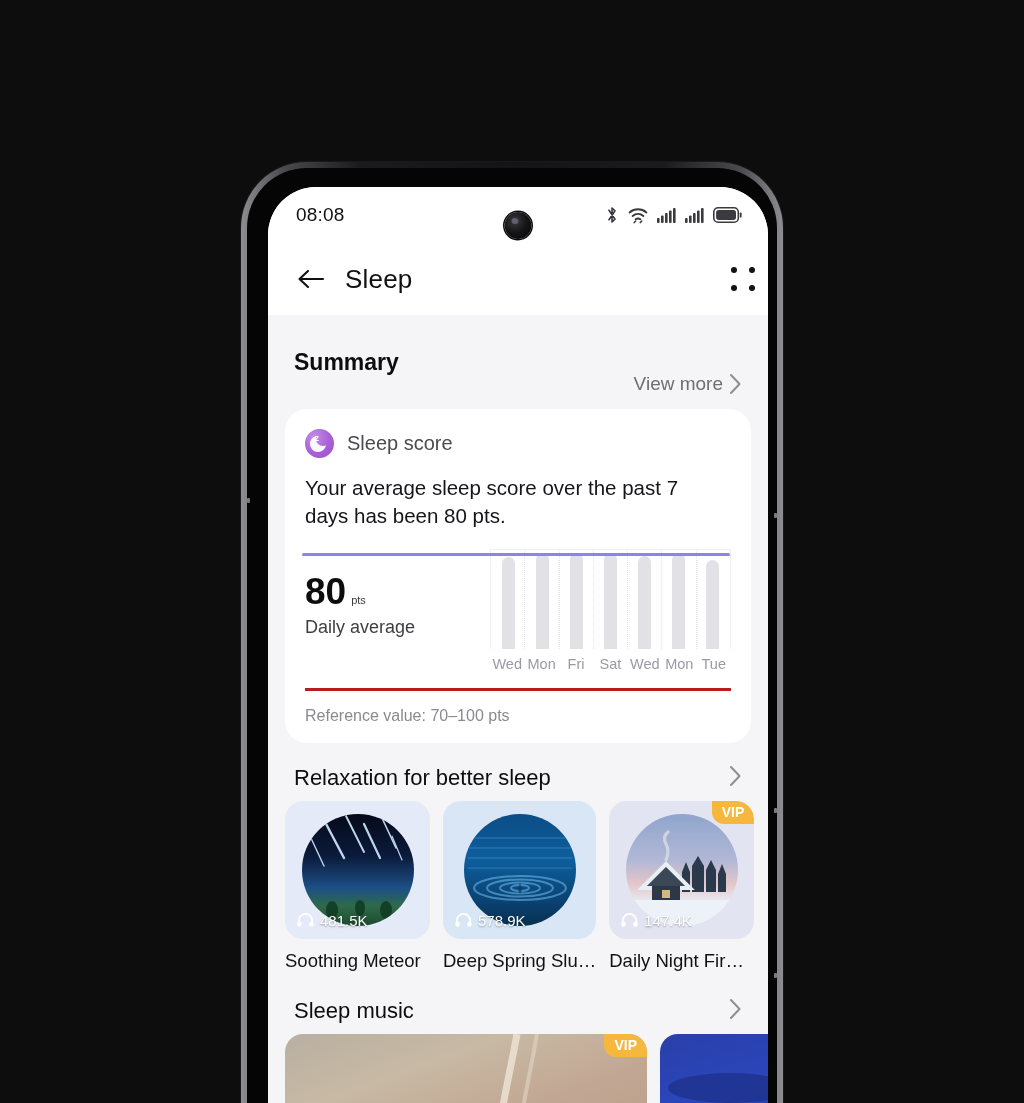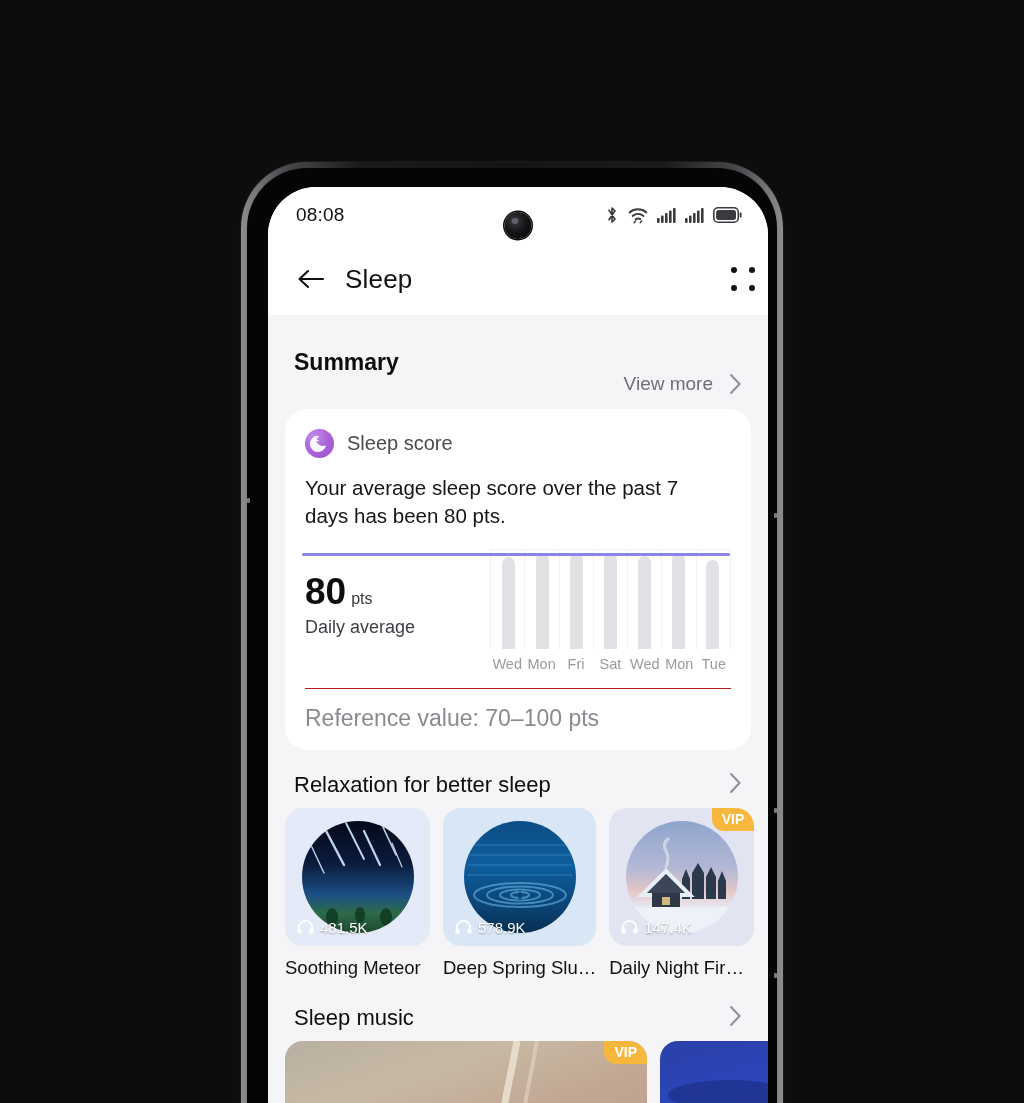--- a/index.html
+++ b/index.html
@@ -75,21 +75,21 @@
   .menu-dot { width: 6px; height: 6px; border-radius: 50%; background: #111; }
 
   
   #content { background: #f5f5f7; height: calc(941px - 56px - 72px); }
 
   
   #summary-head {
     display:flex; align-items:center; padding: 14px 26px 12px 26px;
   }
   #summary-title { font-size: 23px; font-weight: bold; color:#0d0d0d; }
-  #view-more-wrap { margin-left:auto; display:flex; align-items:center; gap:16px; cursor:pointer;margin-top:44px; }
+  #view-more-wrap { margin-left:auto; display:flex; align-items:center; gap:6px; cursor:pointer;margin-top:44px; }
   #view-more { font-size: 19px; color:#6e6e73; }
 
   
   #summary-card {
     margin: 2px 17px 0 17px; background:#fff; border-radius: 22px;
     padding: 20px 20px 0 20px;
   }
   #score-head { display:flex; align-items:center; gap:13px; }
   #score-icon {
     width: 29px; height: 29px; border-radius: 50%;
@@ -102,43 +102,43 @@
     padding-right: 4px;
   }
 
   
   #chart-row {
     margin-top: 18px; display:flex; position:relative;
     padding-bottom: 14px;
   }
   #avg-col { width: 185px; padding-top: 24px; }
   #avg-value { font-size: 37px; font-weight: bold; color:#0d0d0d; line-height:1; }
-  #avg-unit { font-size: 16px; color:#3a3a3f; font-weight: normal; margin-left: 5px; }
+  #avg-unit { font-size: 11px; color:#3a3a3f; font-weight: normal; margin-left: 5px; }
   #avg-sub { margin-top: 7px; font-size: 18px; color:#3e3e44; }
   #chart-wrap { flex: 1 1 auto; position: relative; }
   #plot {
     position: relative; height: 100px; width: 100%;
     border-left: 1px solid #eeeef1; border-right: 1px solid #eeeef1;
     border-top: 1px solid #f2f2f5;
   }
   #grid { position:absolute; inset:0; display:flex; }
   .gridcell { flex:1 1 0; border-right: 1px dotted #e3e3e8; }
   .gridcell:last-child { border-right: none; }
   #bars { position:absolute; inset:0; display:flex; align-items:flex-end; }
   .barslot { flex:1 1 0; display:flex; justify-content:center; align-items:flex-end; height:100%; }
   .bar { width: 13px; background:#e2e2e6; border-radius: 7px 7px 0 0; }
   #refline {
     position:absolute; left:-189px; right:0px; top:0px; height:3px;
     background:#8b85e8; border-radius:2px;
   }
   #xlabels { display:flex; margin-top: 7px; }
   .xlabel { flex:1 1 0; text-align:center; font-size:14.5px; color:#9a9aa1; }
   #ref-note {
-    border-top: 1px solid #b91c1c; margin-top: 2px;
-    padding: 16px 0 18px 0; font-size:23px; color:#8a8a90;
+    border-top: 3px solid #b91c1c; margin-top: 2px;
+    padding: 16px 0 18px 0; font-size:16px; color:#8a8a90;
   }
 
   
   .section-head {
     display:flex; align-items:center; padding: 22px 26px 10px 26px;
   }
   .section-title { font-size: 22px; color:#0d0d0d; }
   .section-arrow { margin-left:auto; cursor:pointer; }
 
   

